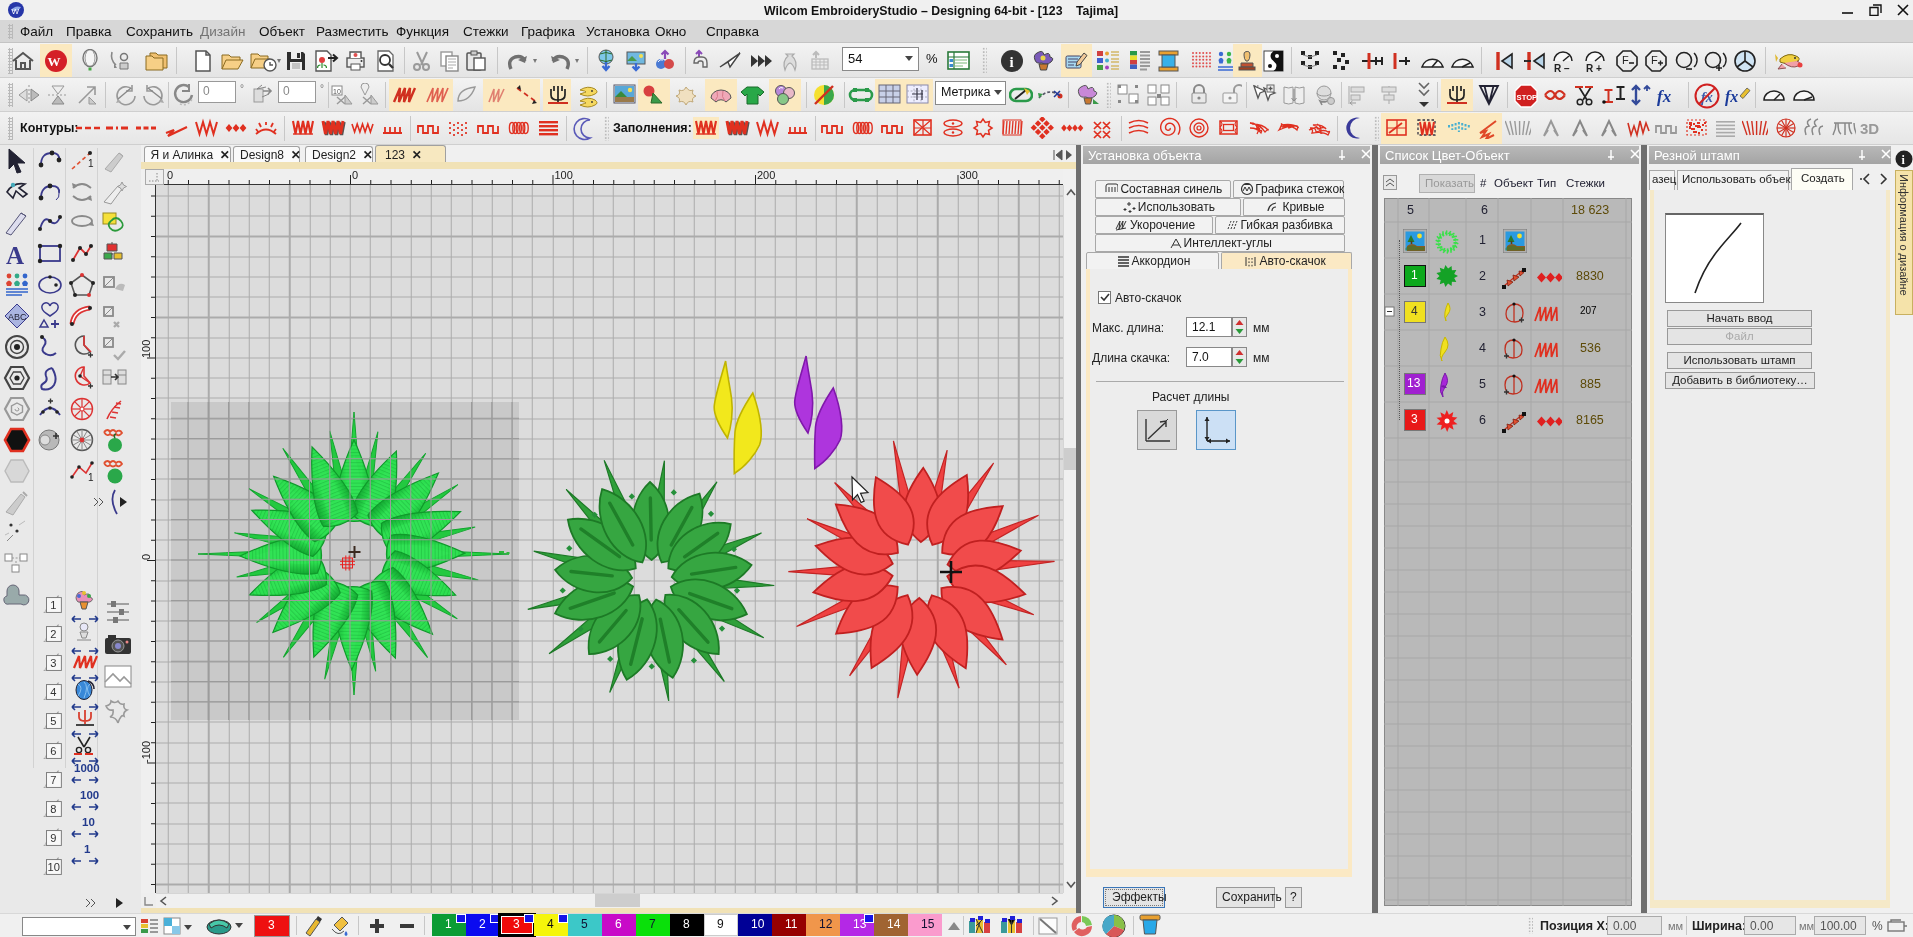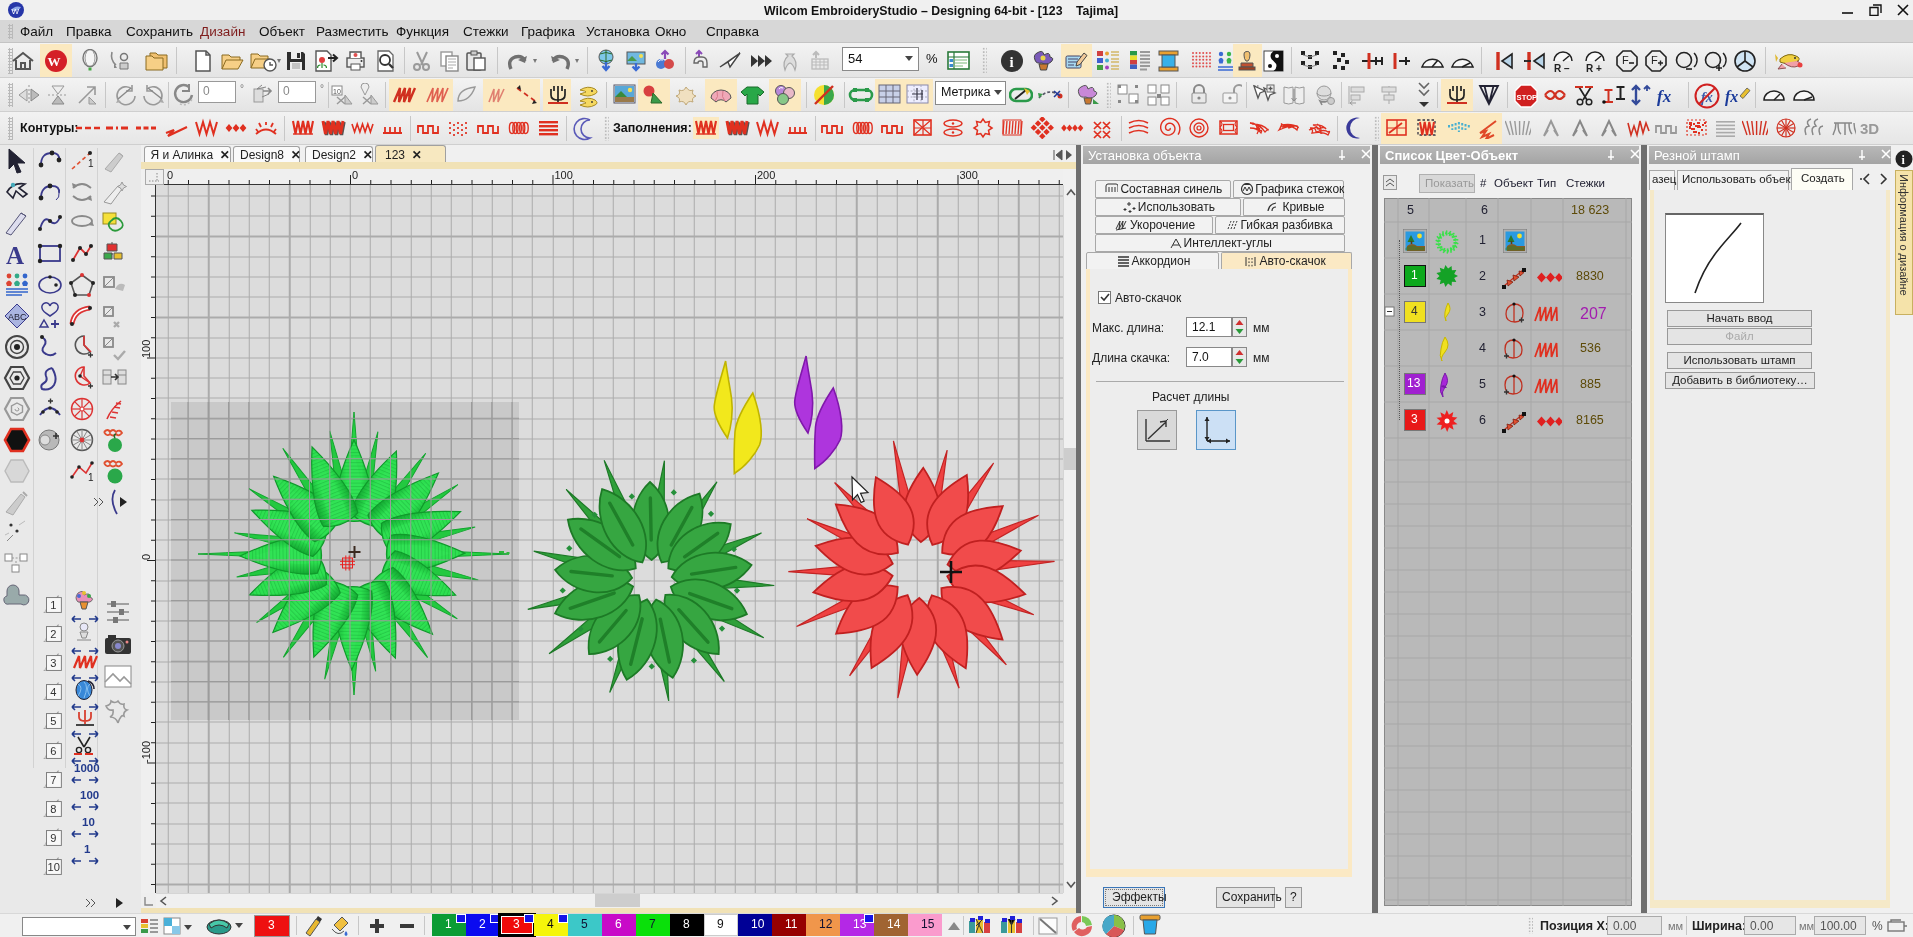--- a/index.html
+++ b/index.html
@@ -18,21 +18,21 @@
 <svg style="position:absolute;left:1840px;top:4px" width="70" height="12" viewBox="0 0 70 12">
     <path d="M2 9 h11" stroke="#111" stroke-width="1.6"></path>
     <path d="M30 3.5 h8 v8 h-8 Z M33 1 h8 v8" stroke="#111" stroke-width="1.4" fill="none"></path>
     <path d="M58 1 l10 10 M68 1 l-10 10" stroke="#111" stroke-width="1.6"></path>
   </svg>
 <div style="position:absolute;left:0px;top:20px;width:1913px;height:23px;background:#d7d7d7;border-bottom:1px solid #c4c4c4;"></div>
 <div class="grip" style="left:8px;top:24px;height:15px"></div>
 <div style="position:absolute;left:20px;top:24px;font-size:13.5px;color:#111;font-weight:normal;white-space:nowrap;">Файл</div>
 <div style="position:absolute;left:66px;top:24px;font-size:13.5px;color:#111;font-weight:normal;white-space:nowrap;">Правка</div>
 <div style="position:absolute;left:126px;top:24px;font-size:13.5px;color:#111;font-weight:normal;white-space:nowrap;">Сохранить</div>
-<div style="position:absolute;left:200px;top:24px;font-size:13.5px;color:#7f1d1d;font-weight:normal;white-space:nowrap;">Дизайн</div>
+<div style="position:absolute;left:200px;top:24px;font-size:13.5px;color:#737373;font-weight:normal;white-space:nowrap;">Дизайн</div>
 <div style="position:absolute;left:259px;top:24px;font-size:13.5px;color:#111;font-weight:normal;white-space:nowrap;">Объект</div>
 <div style="position:absolute;left:316px;top:24px;font-size:13.5px;color:#111;font-weight:normal;white-space:nowrap;">Разместить</div>
 <div style="position:absolute;left:396px;top:24px;font-size:13.5px;color:#111;font-weight:normal;white-space:nowrap;">Функция</div>
 <div style="position:absolute;left:463px;top:24px;font-size:13.5px;color:#111;font-weight:normal;white-space:nowrap;">Стежки</div>
 <div style="position:absolute;left:521px;top:24px;font-size:13.5px;color:#111;font-weight:normal;white-space:nowrap;">Графика</div>
 <div style="position:absolute;left:586px;top:24px;font-size:13.5px;color:#111;font-weight:normal;white-space:nowrap;">Установка</div>
 <div style="position:absolute;left:655px;top:24px;font-size:13.5px;color:#111;font-weight:normal;white-space:nowrap;">Окно</div>
 <div style="position:absolute;left:706px;top:24px;font-size:13.5px;color:#111;font-weight:normal;white-space:nowrap;">Справка</div>
 <div style="position:absolute;left:0px;top:43px;width:1913px;height:35px;background:linear-gradient(#f3f3f3,#e4e4e4);border-bottom:1px solid #cfcfcf;"></div>
 <div class="grip" style="left:8px;top:48px;height:26px"></div>
@@ -1834,21 +1834,21 @@
   </svg>
 <div style="position:absolute;left:1103px;top:887px;width:62px;height:21px;background:#e4e4e4;border:1px solid #3a76b8;outline:1px dotted #777;outline-offset:-3px;"></div>
 <div style="position:absolute;left:1112px;top:890px;font-size:12px;color:#222;font-weight:normal;white-space:nowrap;">Эффекты</div>
 <div style="position:absolute;left:1216px;top:887px;width:59px;height:21px;background:#e4e4e4;border:1px solid #999;"></div>
 <div style="position:absolute;left:1222px;top:890px;font-size:12px;color:#222;font-weight:normal;white-space:nowrap;">Сохранить</div>
 <div style="position:absolute;left:1285px;top:887px;width:17px;height:21px;background:#e4e4e4;border:1px solid #999;"></div>
 <div style="position:absolute;left:1290px;top:890px;font-size:12px;color:#222;font-weight:normal;white-space:nowrap;">?</div>
 <div style="position:absolute;left:1372px;top:145px;width:6px;height:770px;background:#6e6e6e;"></div>
 <div style="position:absolute;left:1378px;top:145px;width:263px;height:770px;background:#f0f0f0;"></div>
 <div style="position:absolute;left:1380px;top:146px;width:259px;height:18px;background:linear-gradient(#b8b8b8,#a4a4a4);"></div>
-<div style="position:absolute;left:1385px;top:148px;font-size:13px;color:#fff;font-weight:bold;white-space:nowrap;">Список Цвет-Объект</div>
+<div style="position:absolute;left:1385px;top:148px;font-size:13px;color:#fff;font-weight:normal;white-space:nowrap;">Список Цвет-Объект</div>
 <svg style="position:absolute;left:1607px;top:149px" width="34" height="12" viewBox="0 0 34 12">
     <path d="M4 1 v7 m-3 0 h6 m-3 0 v3" stroke="#fff" stroke-width="1.4" fill="none"></path>
     <path d="M24 1 l8 8 m0 -8 l-8 8" stroke="#fff" stroke-width="1.6"></path>
   </svg>
 <div style="position:absolute;left:1383px;top:175px;width:14px;height:15px;background:#e8e8e8;border:1px solid #999;"></div>
 <svg style="position:absolute;left:1384px;top:177px" width="12" height="11" viewBox="0 0 12 11">
     <path d="M2 5 l4 -3 l4 3 M2 9 l4 -3 l4 3" stroke="#555" fill="none"></path>
   </svg>
 <div style="position:absolute;left:1419px;top:174px;width:56px;height:19px;background:#d8d8d8;border:1px solid #b0b0b0;"></div>
 <div style="position:absolute;left:1425px;top:177px;font-size:11.5px;color:#999;font-weight:normal;white-space:nowrap;">Показать</div>
@@ -1970,21 +1970,21 @@
     <g transform="translate(13,12) scale(1,1) translate(-13,-12)">
       <path d="M13 2 q9 0 9 9 q0 9 -8 9 q-9 0 -9 -8 q0 -8 8 -10" fill="none" stroke="#c03020" stroke-width="1.3"></path>
       <path d="M13 2 v18" stroke="#c03020" stroke-width="1.3"></path>
       <circle cx="13" cy="2" r="1.6" fill="#111"></circle>
       <path d="M18 18 h5 m-2.5 -2.5 v5" stroke="#333" stroke-width="1.4"></path>
     </g>
   </svg>
 <svg style="position:absolute;left:1533px;top:305px" width="30" height="18" viewBox="0 0 30 18">
     <path d="M2 16 L7 2 L7.5 16 L12.5 2 L13 16 L18 2 L18.5 16 L23.5 2 L24 16" stroke="#e03020" stroke-width="1.8" fill="none"></path>
   </svg>
-<div style="position:absolute;left:1580px;top:305px;font-size:16px;color:#a21caf;font-weight:normal;white-space:nowrap;">207</div>
+<div style="position:absolute;left:1580px;top:305px;font-size:10px;color:#000000;font-weight:normal;white-space:nowrap;">207</div>
 <svg style="position:absolute;left:1433px;top:336px" width="24" height="26" viewBox="0 0 24 26">
     <path d="M12 1 q6 8 0 15 q-5 6 -3 9 q-3 -5 -1 -12 q1 -7 4 -12" fill="#f0e020" stroke="#c8b800"></path>
   </svg>
 <div style="position:absolute;left:1479px;top:341px;font-size:12.5px;color:#223;font-weight:normal;white-space:nowrap;">4</div>
 <svg style="position:absolute;left:1501px;top:338px" width="26" height="24" viewBox="0 0 26 24">
     <g transform="translate(13,12) scale(-1,1) translate(-13,-12)">
       <path d="M13 2 q9 0 9 9 q0 9 -8 9 q-9 0 -9 -8 q0 -8 8 -10" fill="none" stroke="#c03020" stroke-width="1.3"></path>
       <path d="M13 2 v18" stroke="#c03020" stroke-width="1.3"></path>
       <circle cx="13" cy="2" r="1.6" fill="#111"></circle>
       <path d="M18 18 h5 m-2.5 -2.5 v5" stroke="#333" stroke-width="1.4"></path>

